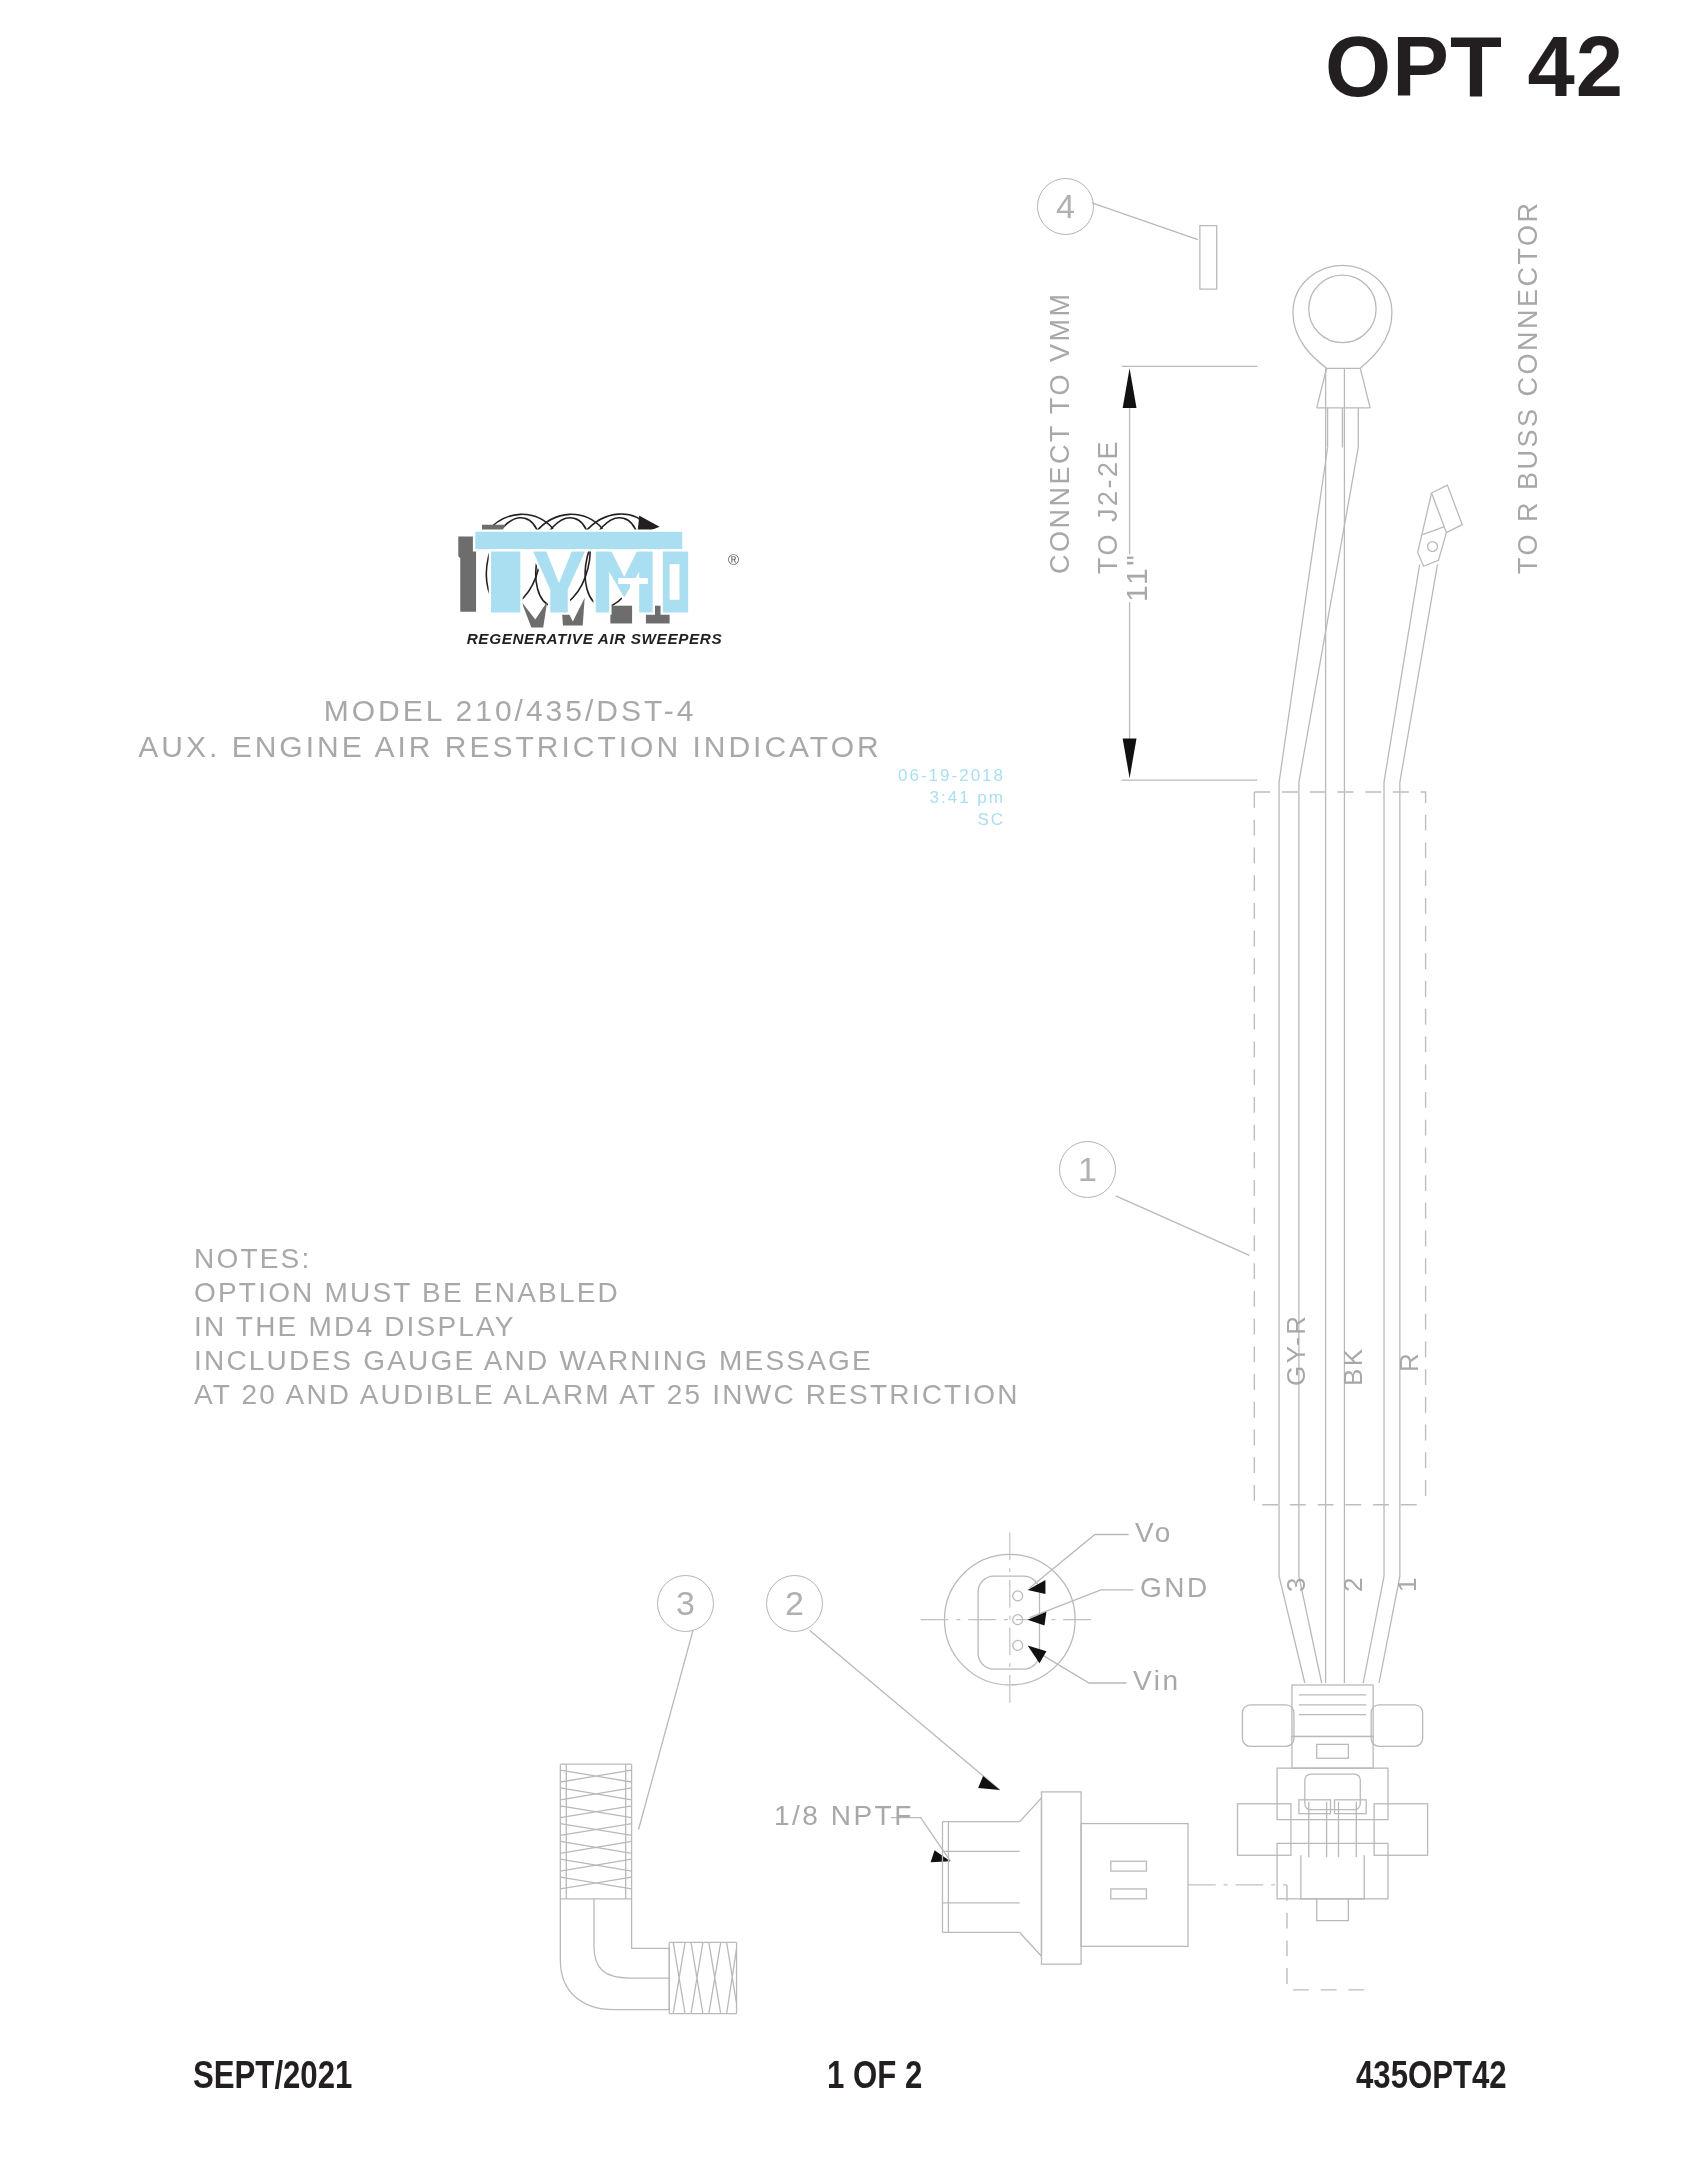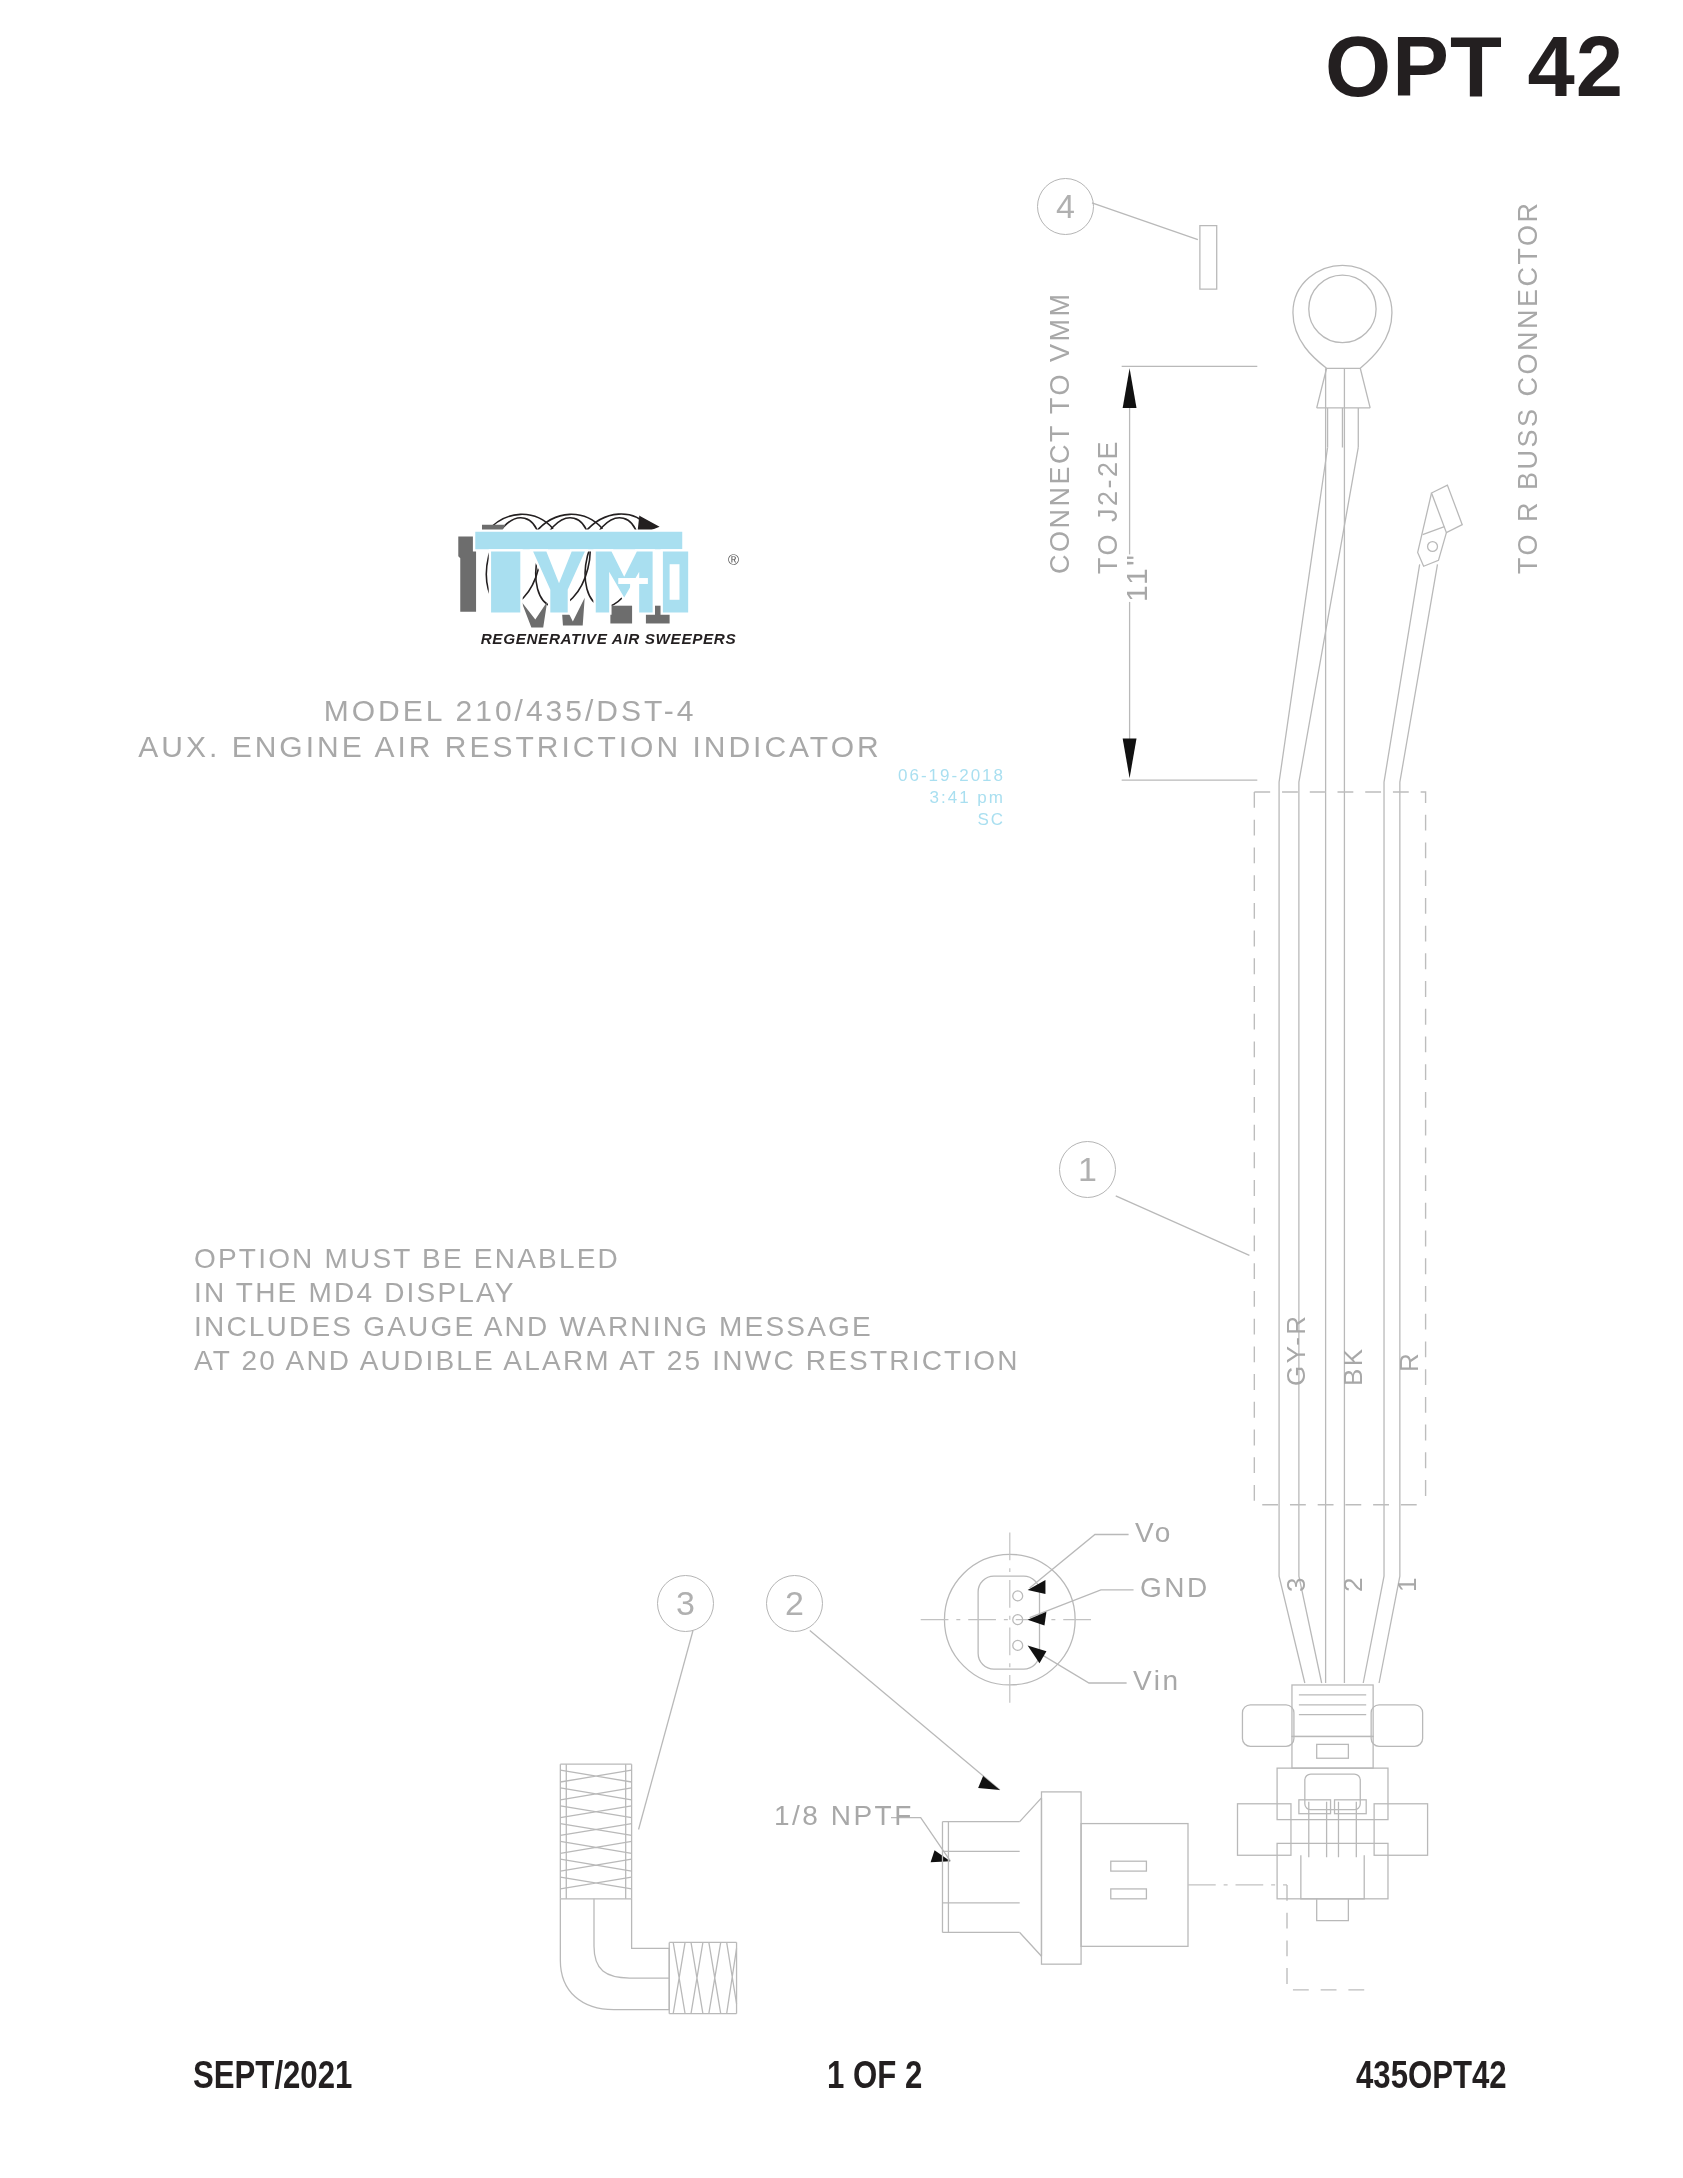--- a/index.html
+++ b/index.html
@@ -40,21 +40,21 @@
     font-weight:bold; font-size:38px; color:#231f20;
     transform:scaleX(.82); transform-origin:left center;
   }
   #footer-date{left:193px;}
   #footer-page{left:827px;}
   #footer-code{left:1356px;}
 
   
   #logo-wrap{left:436px; top:503px; width:317px; height:158px;}
   .logo-sub{
-    position:absolute; left:14px; top:127px; width:317px; text-align:center;
+    position:absolute; left:0; top:127px; width:317px; text-align:center;
     font-family:"Liberation Sans",sans-serif; font-style:italic;
     font-weight:bold; font-size:15.3px; color:#231f20; letter-spacing:0.6px;
   }
   .logo-reg{
     position:absolute; left:292px; top:48px;
     font-size:15px; color:#555;
   }
 
   
   .vtext{
@@ -125,20 +125,21 @@
 
 <div class="abs" id="title-block">
   <div class="cad ln">MODEL 210/435/DST-4</div>
   <div class="cad ln">AUX. ENGINE AIR RESTRICTION INDICATOR</div>
   <div class="cad cad-blue sm">06-19-2018</div>
   <div class="cad cad-blue sm">3:41 pm</div>
   <div class="cad cad-blue sm">SC</div>
 </div>
 
 <div class="abs" id="notes">
+  <div class="cad ln">NOTES:</div>
   <div class="cad ln">OPTION MUST BE ENABLED</div>
   <div class="cad ln">IN THE MD4 DISPLAY</div>
   <div class="cad ln">INCLUDES GAUGE AND WARNING MESSAGE</div>
   <div class="cad ln">AT 20 AND AUDIBLE ALARM AT 25 INWC RESTRICTION</div>
 </div>
 
 <svg width="1683" height="2178" viewBox="0 0 1700 2200">
 
   <path class="ln-thin" d="M 1103 205 L 1210 242"></path>
 

